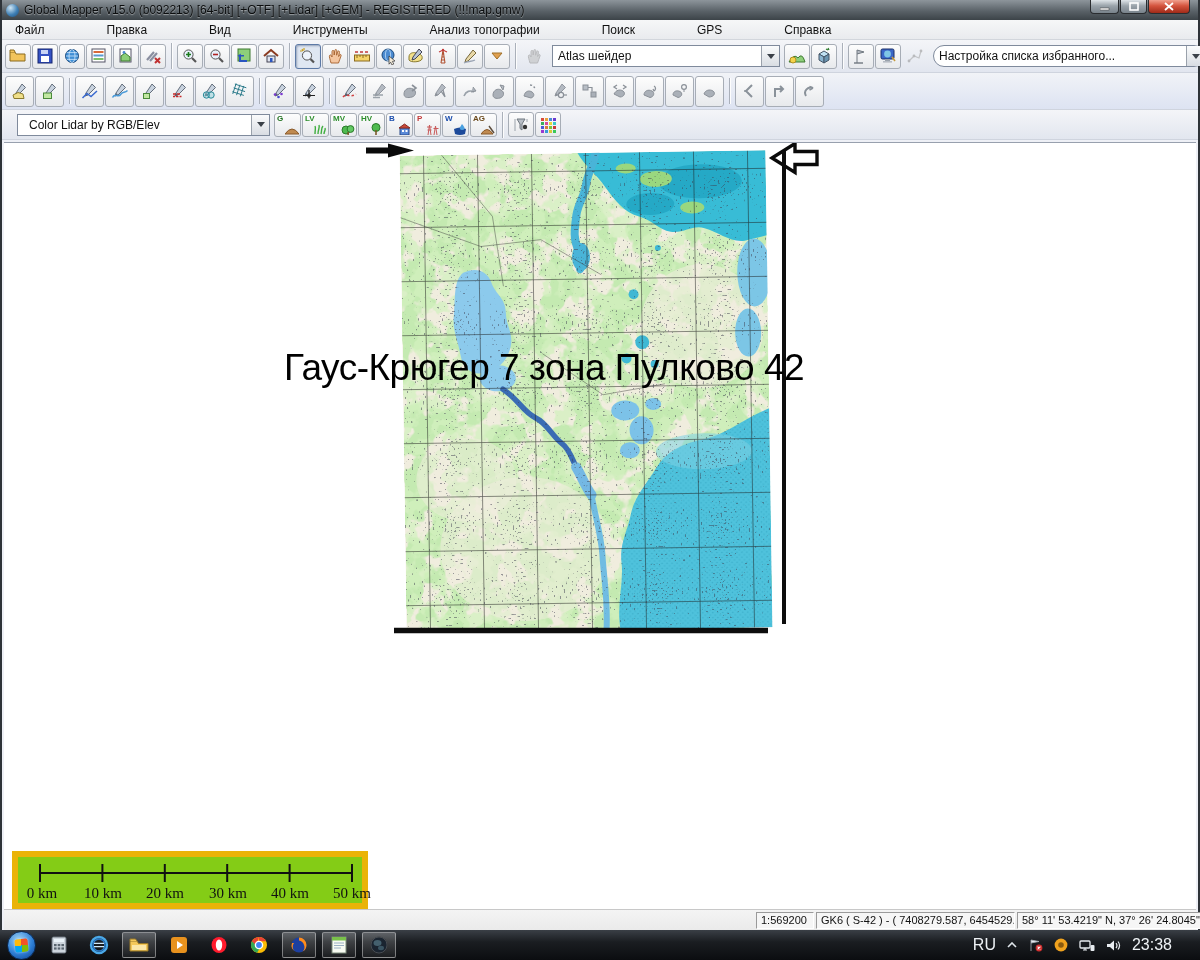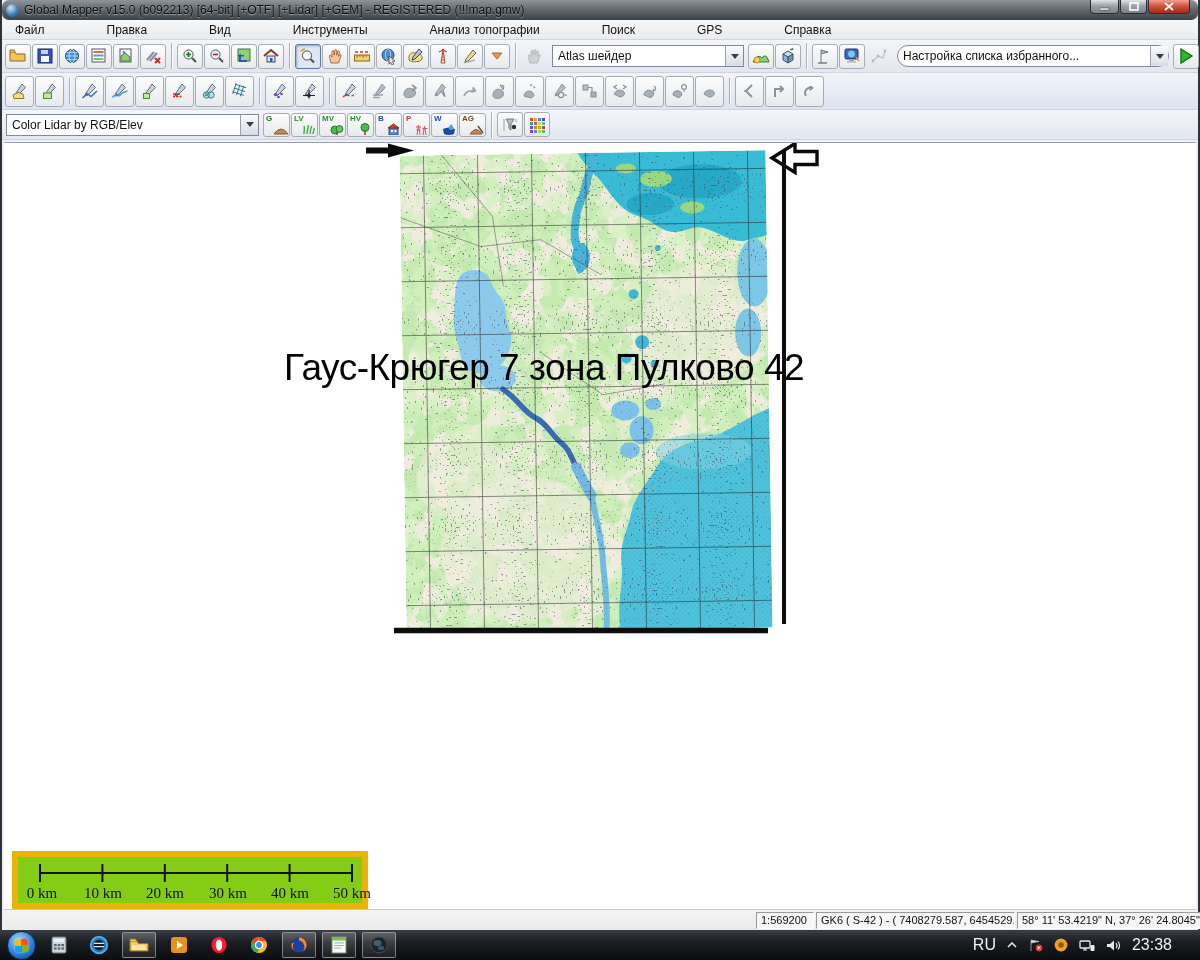--- a/index.html
+++ b/index.html
@@ -4,21 +4,21 @@
 <style>
   * { margin:0; padding:0; box-sizing:border-box; }
   html,body { width:1200px; height:960px; background:#000; overflow:hidden;
               font-family:"Liberation Sans", sans-serif; }
   #screen { position:relative; width:1200px; height:960px; }
 
   
   #appwin { position:absolute; left:0; top:0; width:1200px; height:930px;
             border-left:2px solid #2e3338; border-right:2px solid #2e3338; background:#eef0f6; }
   .titlebar { height:20px; background:linear-gradient(#8d959b,#5a6268 55%,#3c4348);
-              display:flex; align-items:center; padding-left:4px;border-radius:7px; }
+              display:flex; align-items:center; padding-left:4px; }
   .titlebar .apptitle { font-size:12px; color:#0b0d0e; text-shadow:0 1px 1px rgba(255,255,255,.45);
               margin-left:5px; white-space:nowrap; }
   .winicon { width:13px; height:13px; border-radius:50%;
              background:radial-gradient(circle at 35% 30%, #cfe6f5, #3f80b5 55%, #1c4a77); }
   .winbtns { position:absolute; right:8px; top:0; display:flex; }
   .wbtn { height:14px; border:1px solid #2a2d30; border-top:none; border-radius:0 0 4px 4px;
           background:linear-gradient(#dfe5e9,#9aa3aa 45%,#78828a); display:flex; align-items:center;
           justify-content:center; margin-left:1px; }
   .wbtn.min { width:29px; } .wbtn.max { width:27px; }
   .wbtn.close { width:42px; background:linear-gradient(#f0a08e,#d4543e 45%,#a02a18); }
@@ -43,21 +43,21 @@
   .sep { width:0; height:26px; border-left:1px solid #aab0ba; border-right:1px solid #fdfdfd; margin:0 4px; flex:none; }
   .ico { width:18px; height:18px; display:block; }
   .dis { filter:grayscale(1) opacity(.55); }
   .combo { height:22px; background:#fff; border:1px solid #7f8a9c; display:flex; align-items:center;
            font-size:12px; color:#111; margin:0 4px; flex:none; position:relative; }
   .combo .cval { flex:1; padding-left:5px; white-space:nowrap; overflow:hidden; }
   .combo .cbtn { width:18px; height:20px; border-left:1px solid #9aa1ab;
                  background:linear-gradient(#fafbfc,#d9dde3); display:flex; align-items:center; justify-content:center; }
   .caret { width:0; height:0; border-left:4px solid transparent; border-right:4px solid transparent;
            border-top:5px solid #3a4048; }
-  #shaderCombo { width:192px; } #favCombo { width:272px;border-radius:11px; } #lidarCombo { width:253px; margin-left:1px; }
+  #shaderCombo { width:228px; } #favCombo { width:272px;border-radius:11px; } #lidarCombo { width:253px; margin-left:12px;padding-left:6px; }
   .lbtn { position:relative; width:27px; height:24px; }
   .lbtn .llab { position:absolute; left:2px; top:0px; font-size:8px; font-weight:bold; line-height:9px; }
   .lbtn svg { position:absolute; right:1px; bottom:1px; }
 
   
   #mapview { position:absolute; left:2px; right:2px; top:142px; height:767px; background:#fff;
              border-top:1px solid #98a0ae; overflow:hidden; }
   #mapimg { position:absolute; left:399px; top:10px; width:366px; height:477px;
             transform:rotate(-0.85deg); }
   #annotation { position:absolute; left:280px; top:204px; font-size:37px; color:#000000;

